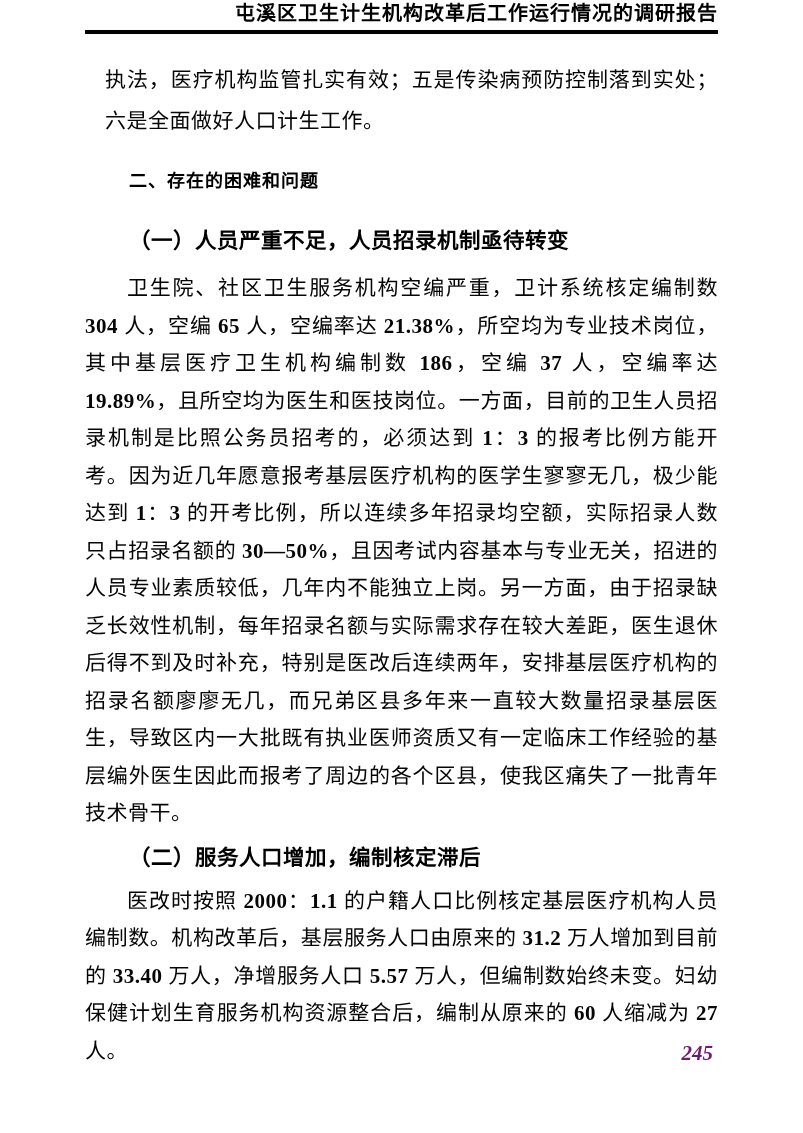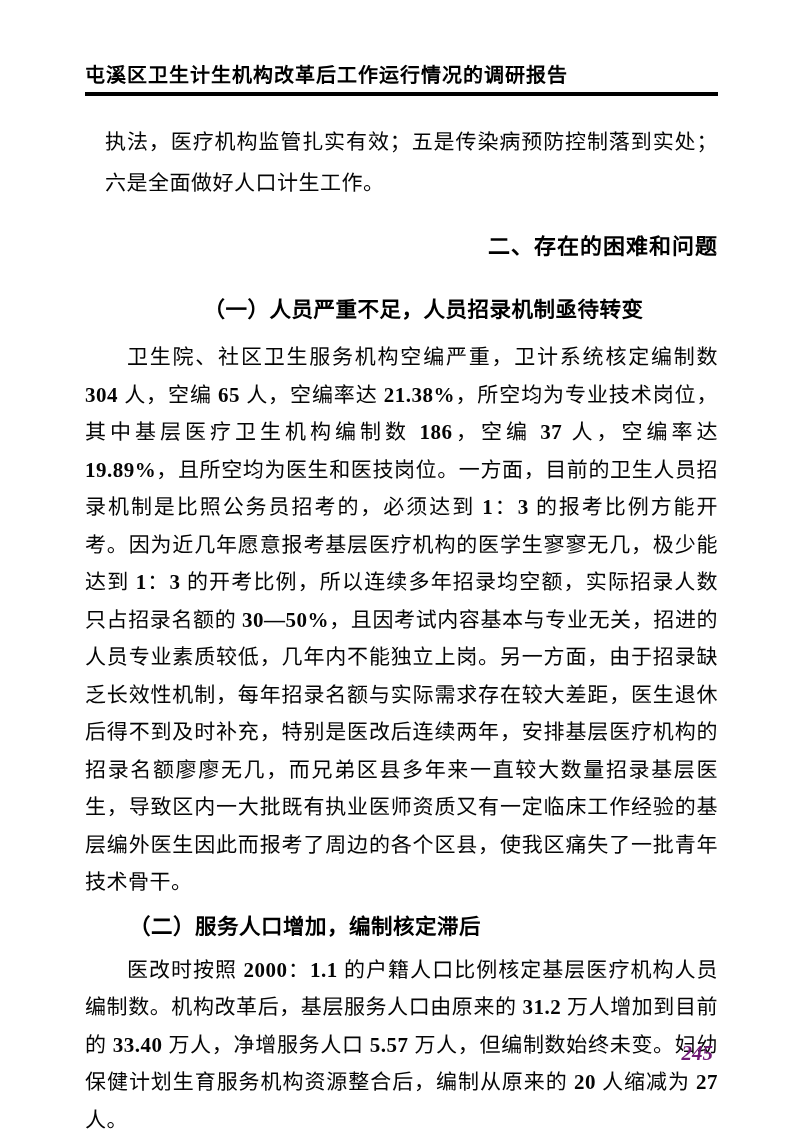--- a/index.html
+++ b/index.html
@@ -16,22 +16,21 @@
     font-family: "Liberation Serif", "DejaVu Serif", serif;
   }
   .page {
     position: relative;
     width: 803px;
     height: 1133px;
     box-sizing: border-box;
     padding: 0 85px;
   }
   .header-title {
-    padding-top: 62px;
-    text-align: left;
+    text-align: right;
     font-family: "Liberation Sans", "DejaVu Sans", sans-serif;
     font-weight: 700;
     font-size: 20px;
     letter-spacing: 1px;
     line-height: 26px;
     color: #000;
   }
   .header-rule {
     margin-top: 4px;
     border: none;
@@ -49,34 +48,33 @@
   }
   p.intro {
     margin-top: 26px;
     line-height: 41px;
     margin-left: 20px;
   }
   .sec-heading {
     margin: 24px 0 0 44px;
     font-family: Liberation Mono, monospace;
     font-weight: 700;
-    font-size: 22px;
+    font-size: 18px;
     letter-spacing: 1px;
     color: #000;
-    text-align: right;
   }
   .sub-heading {
     font-family: "Liberation Sans", "DejaVu Sans", sans-serif;
     font-weight: 700;
     font-size: 21.5px;
     letter-spacing: 0.5px;
     margin: 0 0 0 44px;
     color: #000;
   }
-  .sub-heading.h1 { margin-top: 31px; margin-bottom: 16px; text-align: center; }
+  .sub-heading.h1 { margin-top: 31px; margin-bottom: 16px; }
   .sub-heading.h2 { margin-top: 7px;  margin-bottom: 12px; }
   .indent2 { text-indent: 2em; }
   .par-block-1 { margin-bottom: 6px; }
   .par-block-2 { margin-bottom: 0; }
   .page-number {
     position: absolute;
     top: 1041px;
     right: 90px;
     font-family: "Liberation Serif", "DejaVu Serif", serif;
     font-weight: 700;
@@ -95,16 +93,16 @@
   <div class="header-rule"></div>
 
   <p class="body-par intro">执法，医疗机构监管扎实有效；五是传染病预防控制落到实处；六是全面做好人口计生工作。</p>
 
   <div class="sec-heading">二、存在的困难和问题</div>
 
   <div class="sub-heading h1">（一）人员严重不足，人员招录机制亟待转变</div>
   <p class="body-par indent2 embolden-nums par-block-1">卫生院、社区卫生服务机构空编严重，卫计系统核定编制数 <b>304</b> 人，空编 <b>65</b> 人，空编率达 <b>21.38%</b>，所空均为专业技术岗位，其中基层医疗卫生机构编制数 <b>186</b>，空编 <b>37</b> 人，空编率达 <b>19.89%</b>，且所空均为医生和医技岗位。一方面，目前的卫生人员招录机制是比照公务员招考的，必须达到 <b>1</b>：<b>3</b> 的报考比例方能开考。因为近几年愿意报考基层医疗机构的医学生寥寥无几，极少能达到 <b>1</b>：<b>3</b> 的开考比例，所以连续多年招录均空额，实际招录人数只占招录名额的 <b>30—50%</b>，且因考试内容基本与专业无关，招进的人员专业素质较低，几年内不能独立上岗。另一方面，由于招录缺乏长效性机制，每年招录名额与实际需求存在较大差距，医生退休后得不到及时补充，特别是医改后连续两年，安排基层医疗机构的招录名额廖廖无几，而兄弟区县多年来一直较大数量招录基层医生，导致区内一大批既有执业医师资质又有一定临床工作经验的基层编外医生因此而报考了周边的各个区县，使我区痛失了一批青年技术骨干。</p>
 
   <div class="sub-heading h2">（二）服务人口增加，编制核定滞后</div>
-  <p class="body-par indent2 embolden-nums par-block-2">医改时按照 <b>2000</b>：<b>1.1</b> 的户籍人口比例核定基层医疗机构人员编制数。机构改革后，基层服务人口由原来的 <b>31.2</b> 万人增加到目前的 <b>33.40</b> 万人，净增服务人口 <b>5.57</b> 万人，但编制数始终未变。妇幼保健计划生育服务机构资源整合后，编制从原来的 <b>20</b> 人缩减为 <b>27</b> 人。</p>
+  <p class="body-par indent2 embolden-nums par-block-2">医改时按照 <b>2000</b>：<b>1.1</b> 的户籍人口比例核定基层医疗机构人员编制数。机构改革后，基层服务人口由原来的 <b>31.2</b> 万人增加到目前的 <b>33.40</b> 万人，净增服务人口 <b>5.57</b> 万人，但编制数始终未变。妇幼保健计划生育服务机构资源整合后，编制从原来的 <b>60</b> 人缩减为 <b>27</b> 人。</p>
 
   <div class="page-number">245</div>
 </div>
 
 </body></html>

